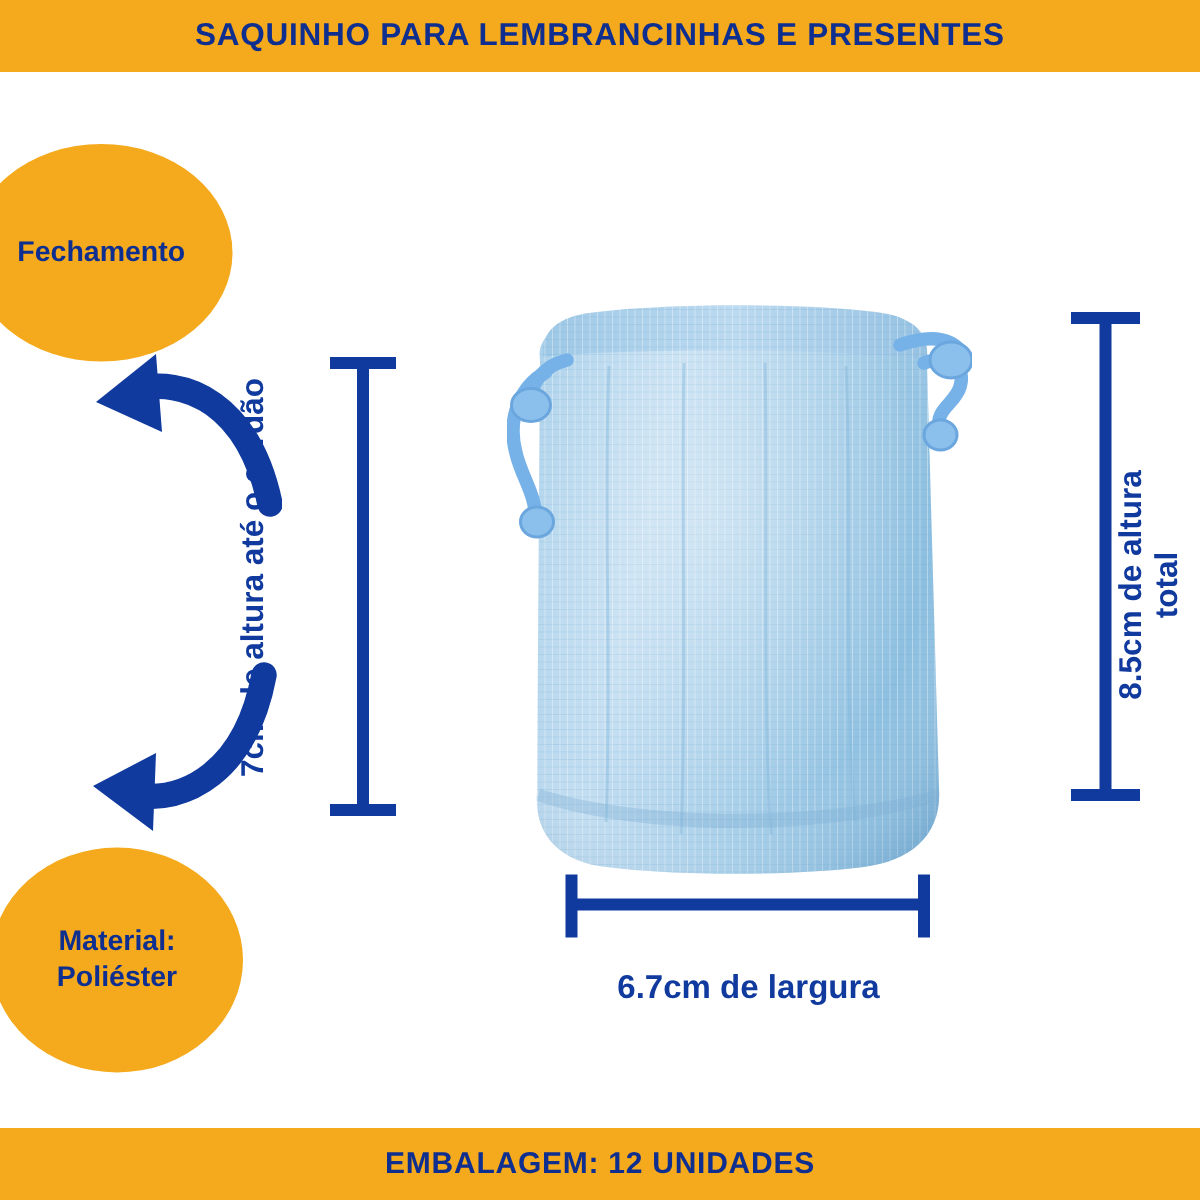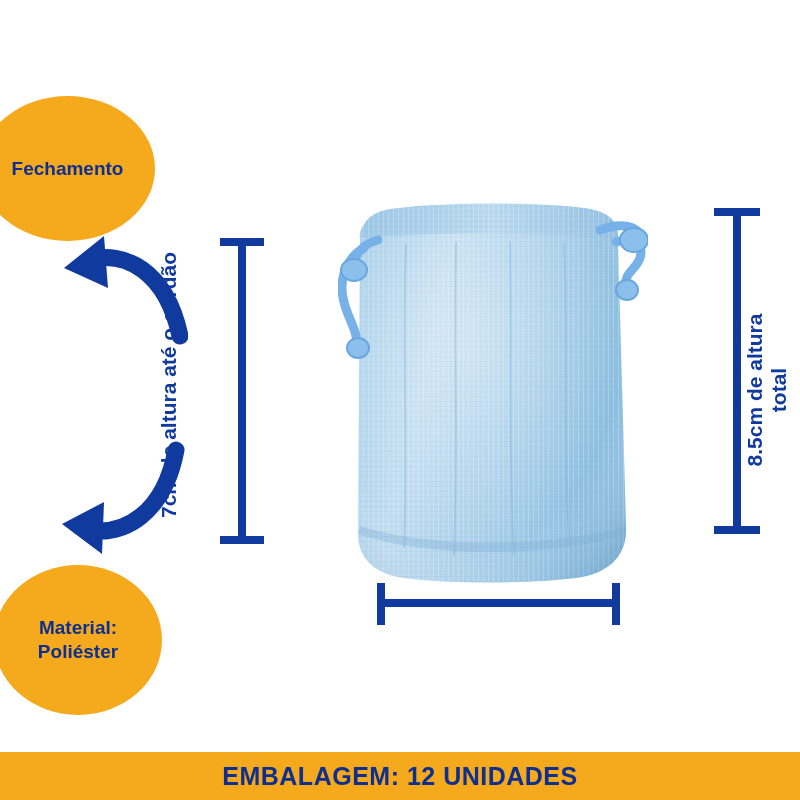--- a/index.html
+++ b/index.html
@@ -36,21 +36,21 @@
     text-align: center;
   }
   #banner-top {
     top: 0;
     height: 48px;
     font-size: 21px;
   }
   #banner-bottom {
     bottom: 0;
     height: 48px;
-    font-size: 25px;
+    font-size: 20px;
   }
 
   
   .circle-callout {
     position: absolute;
     border-radius: 50%;
     background: #f5a91c;
     color: #0e2f8f;
     display: flex;
     flex-direction: column;
@@ -171,20 +171,23 @@
     width: 310px;
     height: 388px;
   }
   #product svg { display: block; }
 </style>
 </head>
 <body>
 
 <div id="page">
 
+  <div class="banner" id="banner-top">
+    <span>SAQUINHO PARA LEMBRANCINHAS E PRESENTES</span>
+  </div>
 
   <div class="circle-callout" id="callout-closure">
     <span class="callout-line">Fechamento</span>
   </div>
 
   <div class="circle-callout" id="callout-material">
     <span class="callout-line">Material:</span>
     <span class="callout-line">Poliéster</span>
   </div>
 
@@ -204,20 +207,21 @@
   <div class="dim-label" id="label-7cm">7cm de altura até o cordão</div>
 
   <div class="dim-cap-h" id="dim85-top"></div>
   <div class="dim-bar-v" id="dim85-bar"></div>
   <div class="dim-cap-h" id="dim85-bot"></div>
   <div class="dim-label" id="label-85cm">8.5cm de altura total</div>
 
   <div class="dim-cap-v" id="dimw-left"></div>
   <div class="dim-bar-h" id="dimw-bar"></div>
   <div class="dim-cap-v" id="dimw-right"></div>
+  <div class="dim-label" id="label-width">6.7cm de largura</div>
 
   <div id="product">
     <svg width="310" height="388" viewBox="0 0 310 388">
       <defs>
         <linearGradient id="bagGrad" x1="0" y1="0" x2="1" y2="0.3">
           <stop offset="0%" stop-color="#a9d0ea"></stop>
           <stop offset="35%" stop-color="#c2ddf1"></stop>
           <stop offset="70%" stop-color="#a8cfe9"></stop>
           <stop offset="100%" stop-color="#8dbfe0"></stop>
         </linearGradient>

